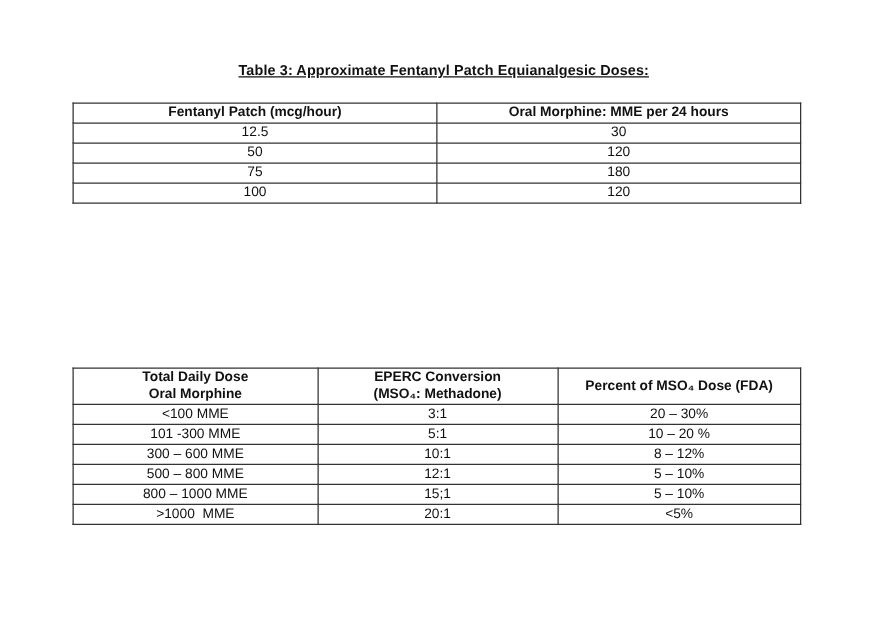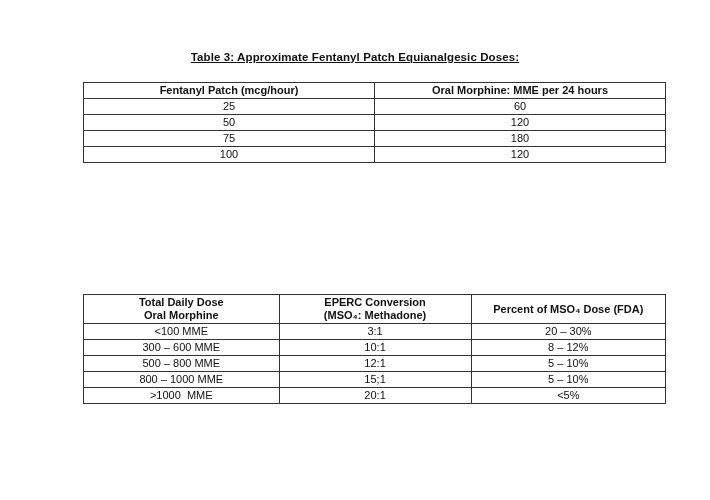--- a/index.html
+++ b/index.html
@@ -35,21 +35,20 @@
   #title4 { top: 266px; }
 
   table.doc-table {
     position: absolute;
     left: 58px;
     width: 583px;
     border-collapse: collapse;
     table-layout: fixed;
     font-size: 11px;
     color: #111111;
-    margin-left: 25px;
   }
   #table3 { top: 82px; }
   #table4 { top: 294px; }
 
   .doc-table th,
   .doc-table td {
     border: 1px solid #333333;
     text-align: center;
     vertical-align: middle;
     padding: 1px 2px;
@@ -74,22 +73,22 @@
       <col style="width:50%">
     </colgroup>
     <thead>
       <tr>
         <th>Fentanyl Patch (mcg/hour)</th>
         <th>Oral Morphine: MME per 24 hours</th>
       </tr>
     </thead>
     <tbody>
       <tr>
-        <td>25</td>
-        <td>60</td>
+        <td>12.5</td>
+        <td>30</td>
       </tr>
       <tr>
         <td>50</td>
         <td>120</td>
       </tr>
       <tr>
         <td>75</td>
         <td>180</td>
       </tr>
       <tr>
@@ -115,20 +114,25 @@
         <th>Percent of MSO₄ Dose (FDA)</th>
       </tr>
     </thead>
     <tbody>
       <tr>
         <td>&lt;100 MME</td>
         <td>3:1</td>
         <td>20 – 30%</td>
       </tr>
       <tr>
+        <td>101 -300 MME</td>
+        <td>5:1</td>
+        <td>10 – 20 %</td>
+      </tr>
+      <tr>
         <td>300 – 600 MME</td>
         <td>10:1</td>
         <td>8 – 12%</td>
       </tr>
       <tr>
         <td>500 – 800 MME</td>
         <td>12:1</td>
         <td>5 – 10%</td>
       </tr>
       <tr>

